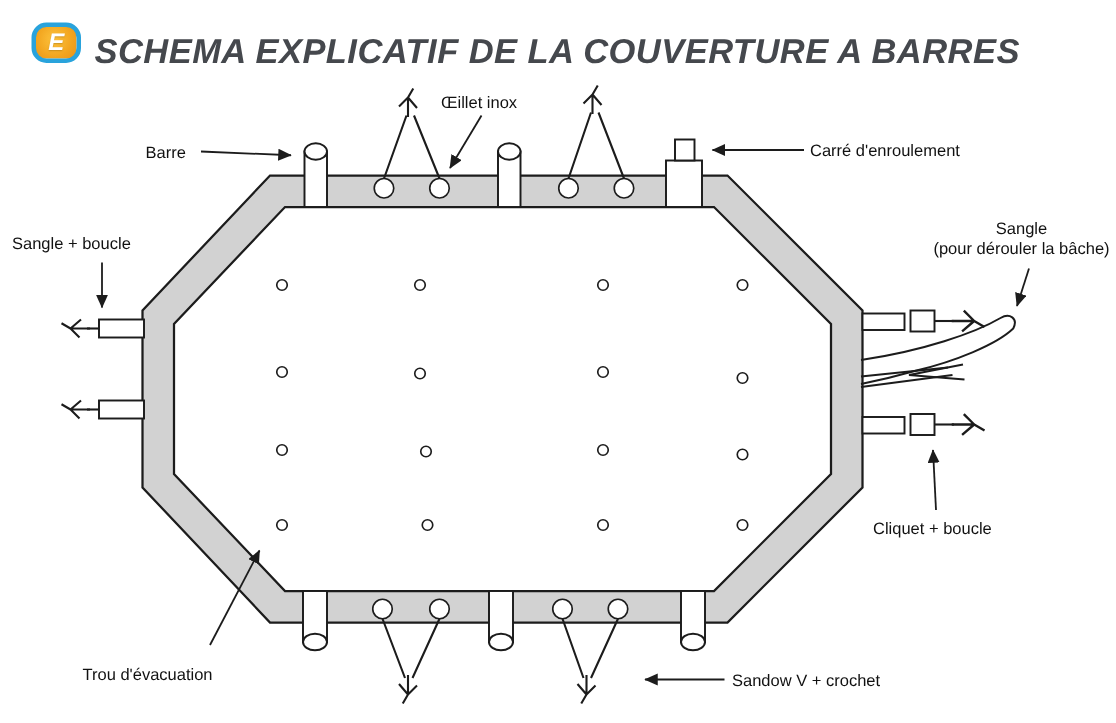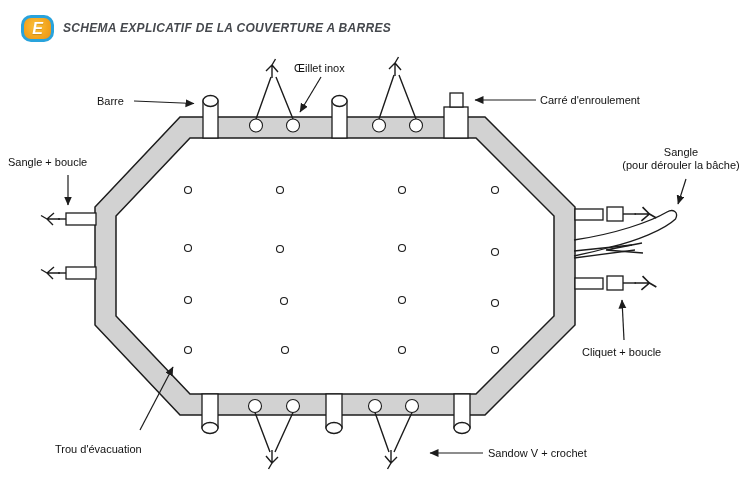--- a/index.html
+++ b/index.html
@@ -23,21 +23,21 @@
     display:flex;align-items:center;justify-content:center;
   }
   .badge span{
     color:var(--badge-letter,#ffffff);
     font-weight:700;font-style:italic;
     font-size:16px;line-height:1;
     text-shadow:0 1px 1px rgba(120,80,0,.35);
   }
   .page-title{
     position:absolute;left:63px;top:21px;margin:0;
-    font-size:12px;font-weight:700;font-style:italic;
+    font-size:23px;font-weight:700;font-style:italic;
     letter-spacing:0.3px;
     color:var(--title-text,#45484d);
     white-space:nowrap;
   }
   svg{position:absolute;left:0;top:0;}
   .band{fill:var(--band-fill,#d2d2d2);stroke:var(--line-color,#1c1c1c);stroke-width:1.5;fill-rule:evenodd;}
   .shape{fill:#ffffff;stroke:var(--line-color,#1c1c1c);stroke-width:1.3;}
   .hole{fill:#ffffff;stroke:var(--line-color,#1c1c1c);stroke-width:1.1;}
   .thin{fill:none;stroke:var(--line-color,#1c1c1c);stroke-width:1.3;}
   .cord{fill:none;stroke:var(--line-color,#1c1c1c);stroke-width:1.4;}

